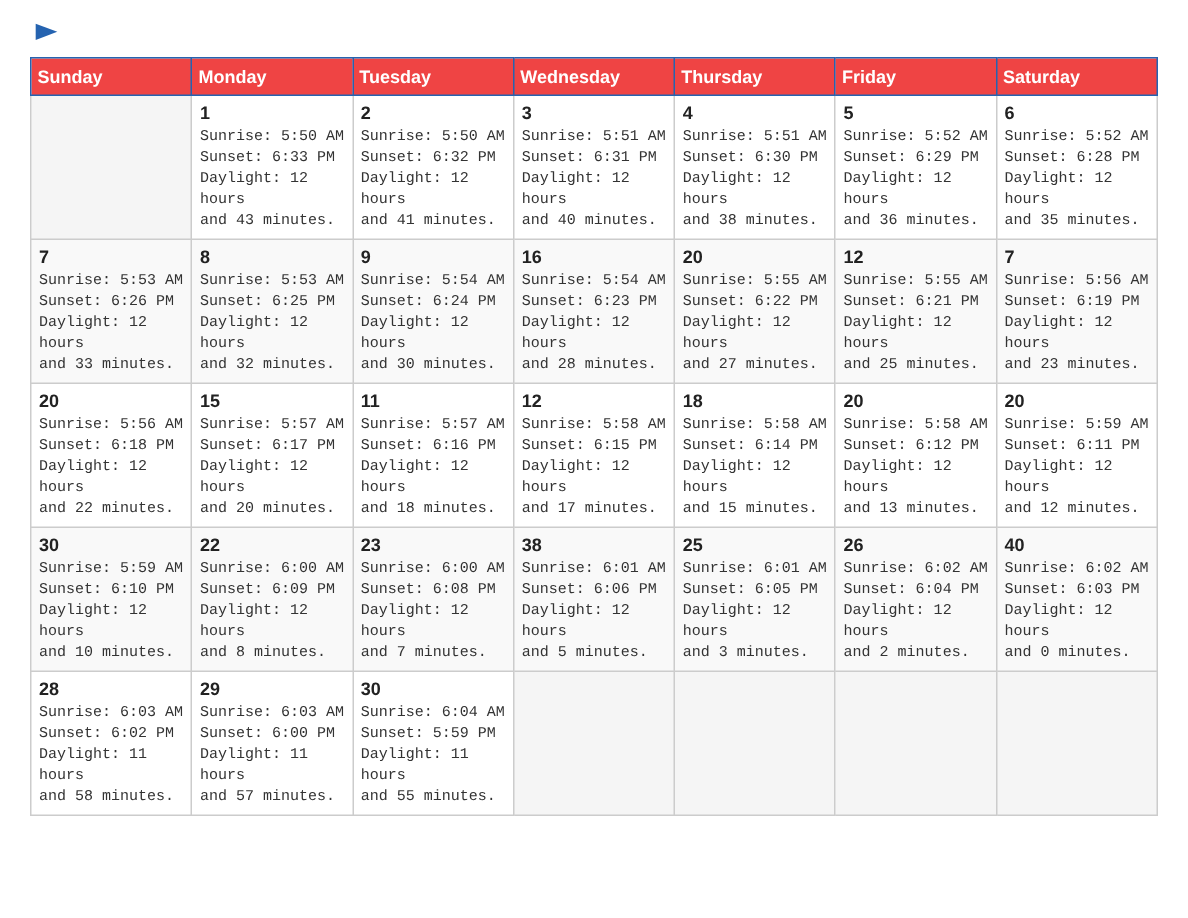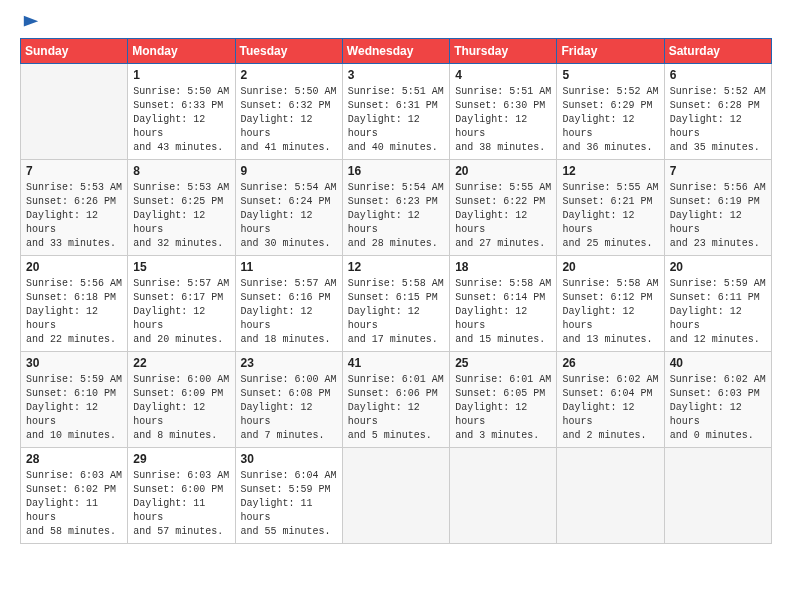--- a/index.html
+++ b/index.html
@@ -296,21 +296,21 @@
 and 8 minutes.</div>
           </td>
           <td>
             <div class="day-number">23</div>
             <div class="day-info" style="white-space: pre-line;">Sunrise: 6:00 AM
 Sunset: 6:08 PM
 Daylight: 12 hours
 and 7 minutes.</div>
           </td>
           <td>
-            <div class="day-number">41</div>
+            <div class="day-number">38</div>
             <div class="day-info" style="white-space: pre-line;">Sunrise: 6:01 AM
 Sunset: 6:06 PM
 Daylight: 12 hours
 and 5 minutes.</div>
           </td>
           <td>
             <div class="day-number">25</div>
             <div class="day-info" style="white-space: pre-line;">Sunrise: 6:01 AM
 Sunset: 6:05 PM
 Daylight: 12 hours

